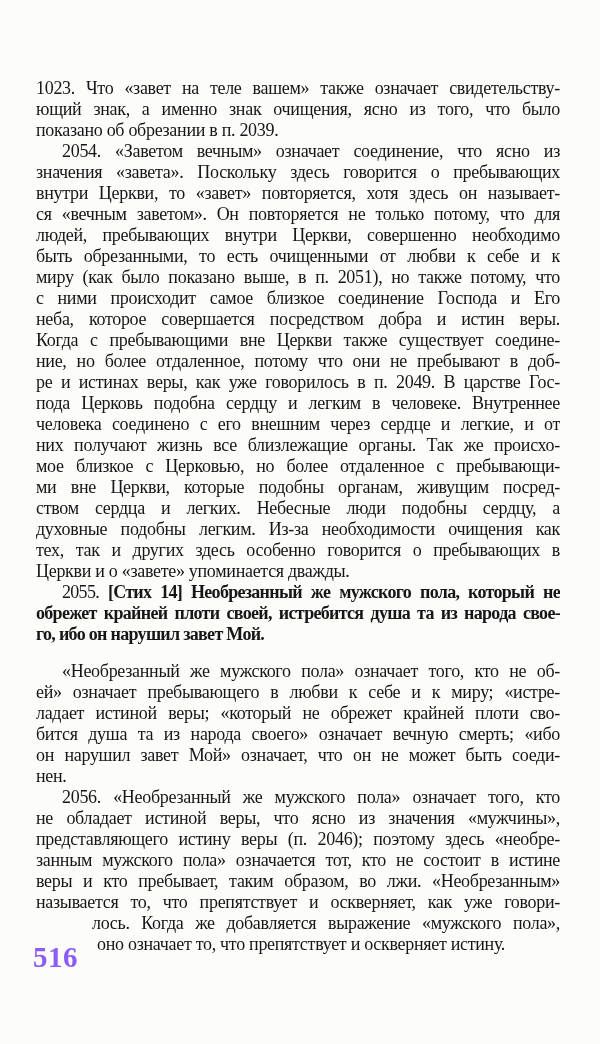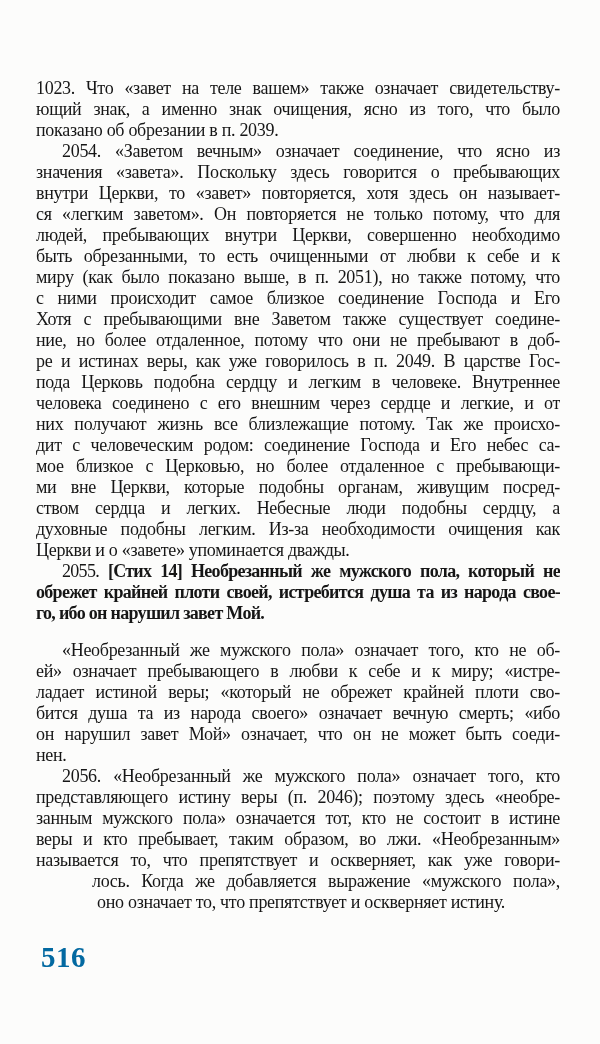--- a/index.html
+++ b/index.html
@@ -39,66 +39,68 @@
   }
   .line.bold {
     font-weight: bold;
     letter-spacing: -0.7px;
   }
   .line .pre {
     font-weight: normal;
   }
   .page-number {
     position: absolute;
-    left: 41px;
+    left: 33px;
     top: 941px;
     font-size: 29px;
     font-weight: bold;
     letter-spacing: 0.5px;
-    color: #0369a1;
+    color: #8b5cf6;
   }
 </style>
 </head>
 <body>
 
 <div class="page">
   <div class="text-block" id="text-block">
       <div class="line">1023. Что «завет на теле вашем» также означает свидетельству-</div>
       <div class="line">ющий знак, а именно знак очищения, ясно из того, что было</div>
       <div class="line end">показано об обрезании в п. 2039.</div>
       <div class="line" style="padding-left: 26px;">2054. «Заветом вечным» означает соединение, что ясно из</div>
       <div class="line">значения «завета». Поскольку здесь говорится о пребывающих</div>
       <div class="line">внутри Церкви, то «завет» повторяется, хотя здесь он называет-</div>
-      <div class="line">ся «легким заветом». Он повторяется не только потому, что для</div>
+      <div class="line">ся «вечным заветом». Он повторяется не только потому, что для</div>
       <div class="line">людей, пребывающих внутри Церкви, совершенно необходимо</div>
       <div class="line">быть обрезанными, то есть очищенными от любви к себе и к</div>
       <div class="line">миру (как было показано выше, в п. 2051), но также потому, что</div>
       <div class="line">с ними происходит самое близкое соединение Господа и Его</div>
-      <div class="line">Хотя с пребывающими вне Заветом также существует соедине-</div>
+      <div class="line">неба, которое совершается посредством добра и истин веры.</div>
+      <div class="line">Когда с пребывающими вне Церкви также существует соедине-</div>
       <div class="line">ние, но более отдаленное, потому что они не пребывают в доб-</div>
       <div class="line">ре и истинах веры, как уже говорилось в п. 2049. В царстве Гос-</div>
       <div class="line">пода Церковь подобна сердцу и легким в человеке. Внутреннее</div>
       <div class="line">человека соединено с его внешним через сердце и легкие, и от</div>
-      <div class="line">них получают жизнь все близлежащие потому. Так же происхо-</div>
-      <div class="line">дит с человеческим родом: соединение Господа и Его небес са-</div>
+      <div class="line">них получают жизнь все близлежащие органы. Так же происхо-</div>
       <div class="line">мое близкое с Церковью, но более отдаленное с пребывающи-</div>
       <div class="line">ми вне Церкви, которые подобны органам, живущим посред-</div>
       <div class="line">ством сердца и легких. Небесные люди подобны сердцу, а</div>
       <div class="line">духовные подобны легким. Из-за необходимости очищения как</div>
+      <div class="line">тех, так и других здесь особенно говорится о пребывающих в</div>
       <div class="line end">Церкви и о «завете» упоминается дважды.</div>
       <div class="line bold" style="padding-left: 26px;"><span class="pre">2055. </span><span>[Стих 14] Необрезанный же мужского пола, который не</span></div>
       <div class="line bold">обрежет крайней плоти своей, истребится душа та из народа свое-</div>
       <div class="line bold end">го, ибо он нарушил завет Мой.</div>
       <div class="line" style="padding-left: 26px; margin-top: 16px;">«Необрезанный же мужского пола» означает того, кто не об-</div>
       <div class="line">ей» означает пребывающего в любви к себе и к миру; «истре-</div>
       <div class="line">ладает истиной веры; «который не обрежет крайней плоти сво-</div>
       <div class="line">бится душа та из народа своего» означает вечную смерть; «ибо</div>
       <div class="line">он нарушил завет Мой» означает, что он не может быть соеди-</div>
       <div class="line end">нен.</div>
       <div class="line" style="padding-left: 26px;">2056. «Необрезанный же мужского пола» означает того, кто</div>
+      <div class="line">не обладает истиной веры, что ясно из значения «мужчины»,</div>
       <div class="line">представляющего истину веры (п. 2046); поэтому здесь «необре-</div>
       <div class="line">занным мужского пола» означается тот, кто не состоит в истине</div>
       <div class="line">веры и кто пребывает, таким образом, во лжи. «Необрезанным»</div>
       <div class="line">называется то, что препятствует и оскверняет, как уже говори-</div>
       <div class="line" style="padding-left: 56px;">лось. Когда же добавляется выражение «мужского пола»,</div>
       <div class="line end" style="padding-left: 61px;">оно означает то, что препятствует и оскверняет истину.</div>
     </div>
   <div class="page-number">516</div>
 </div>
 

